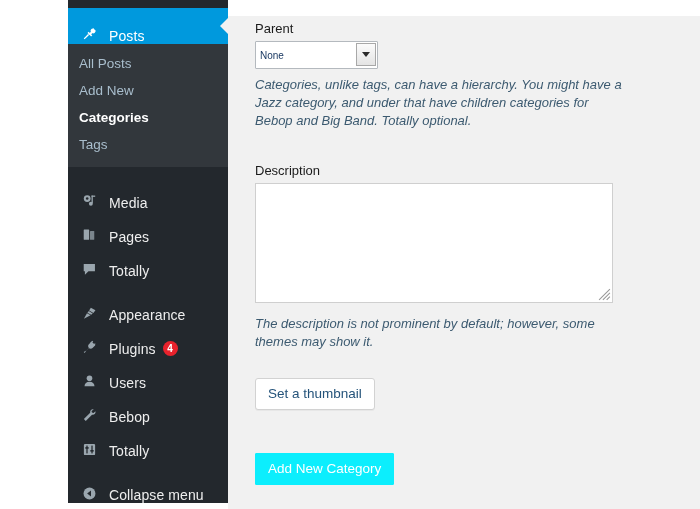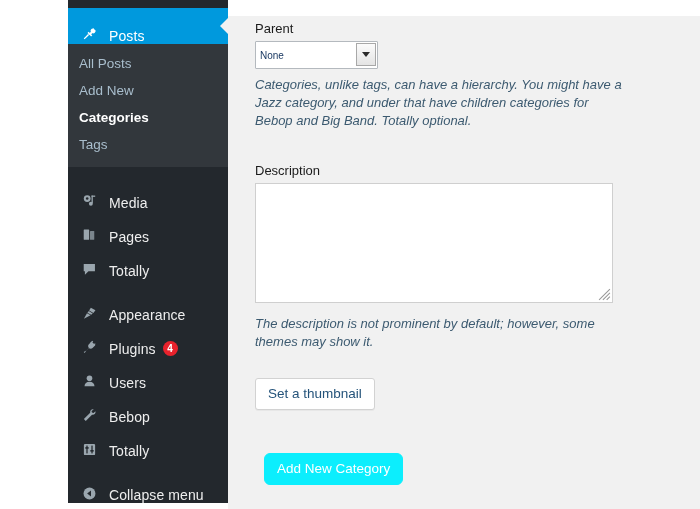--- a/index.html
+++ b/index.html
@@ -192,24 +192,23 @@
     text-align: right;
   }
 
   .btn-primary {
     display: inline-block;
     font-family: "Liberation Sans", sans-serif;
     font-size: 13.5px;
     color: #ffffff;
     background: #0ceefd;
     border: 1px solid #0ceefd;
-    border-radius: 6px;
+    border-radius: 1px;
     padding: 7px 12px 8px 12px;
     cursor: pointer;
-    margin-left: 9px;
   }
 </style>
 </head>
 <body>
 
 <div id="page">
 
   <div id="sidebar">
     <div class="sb-topstrip"></div>
 

